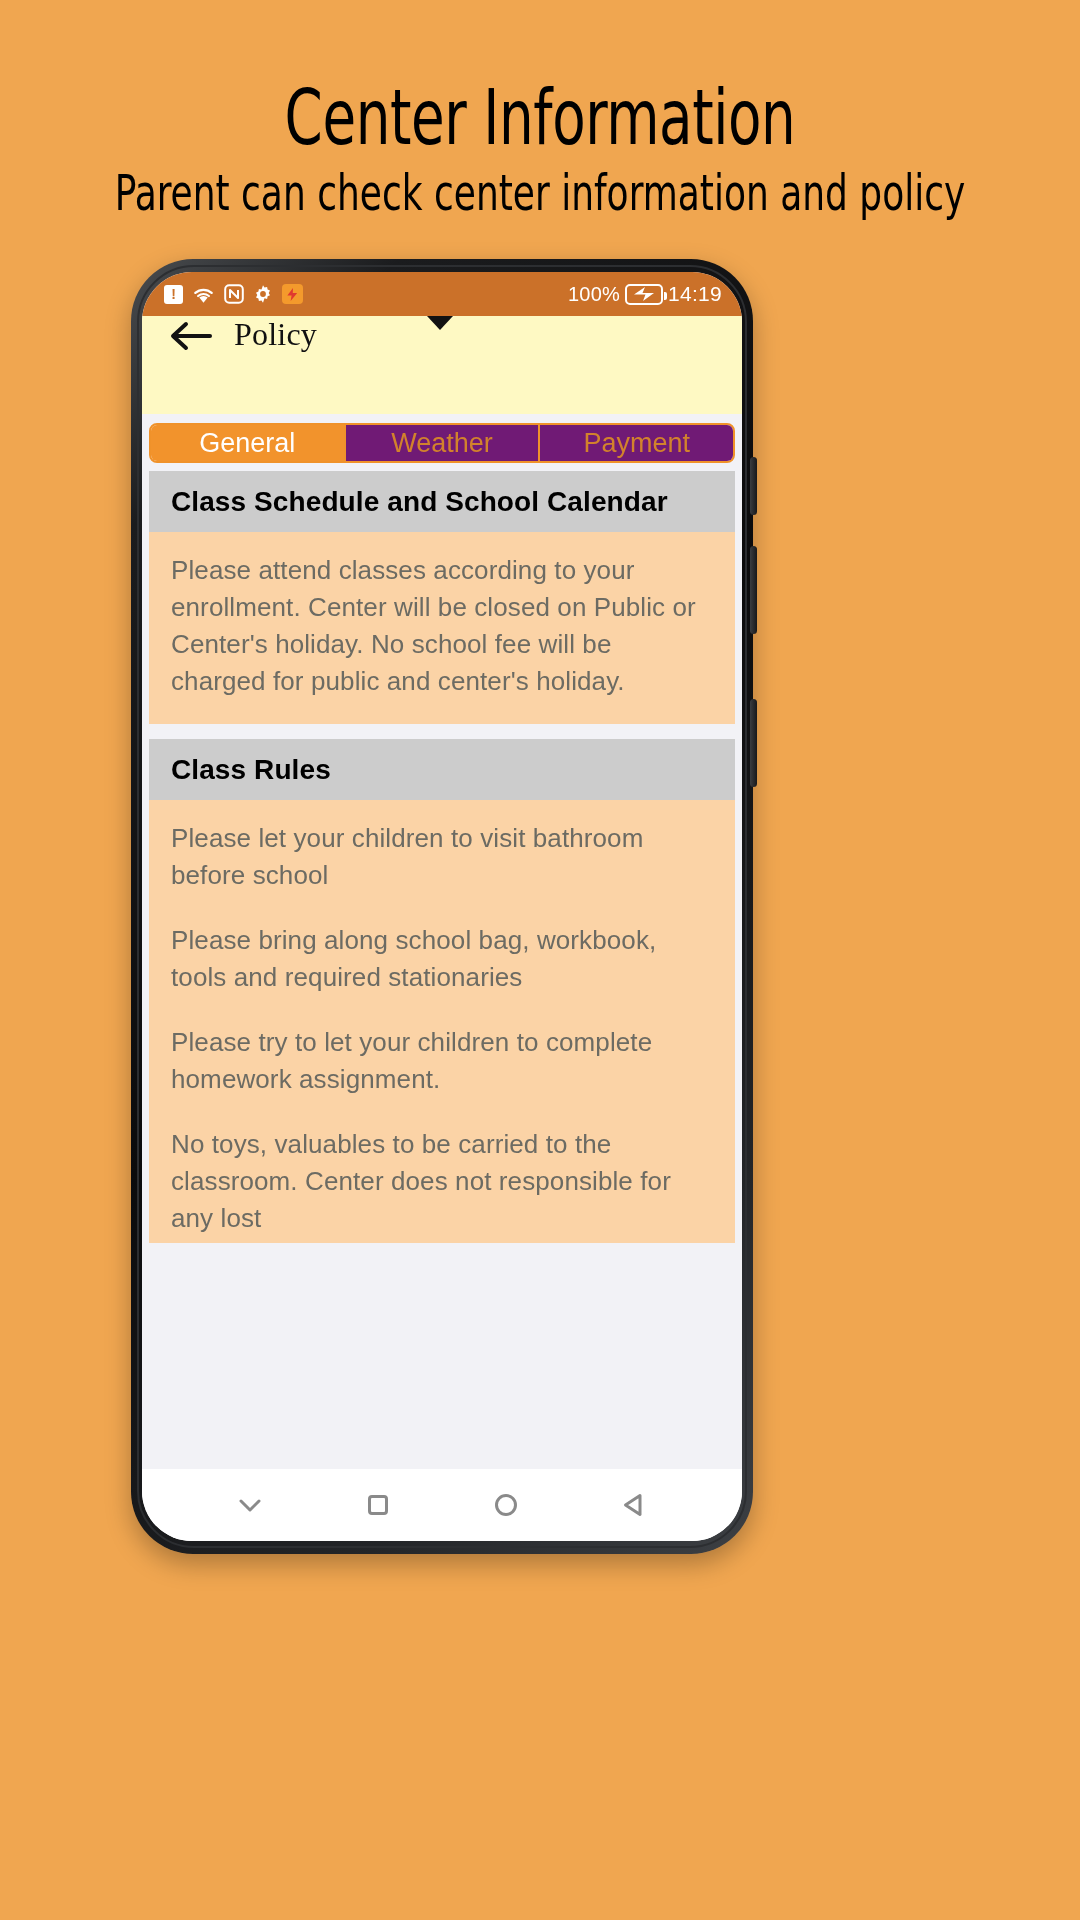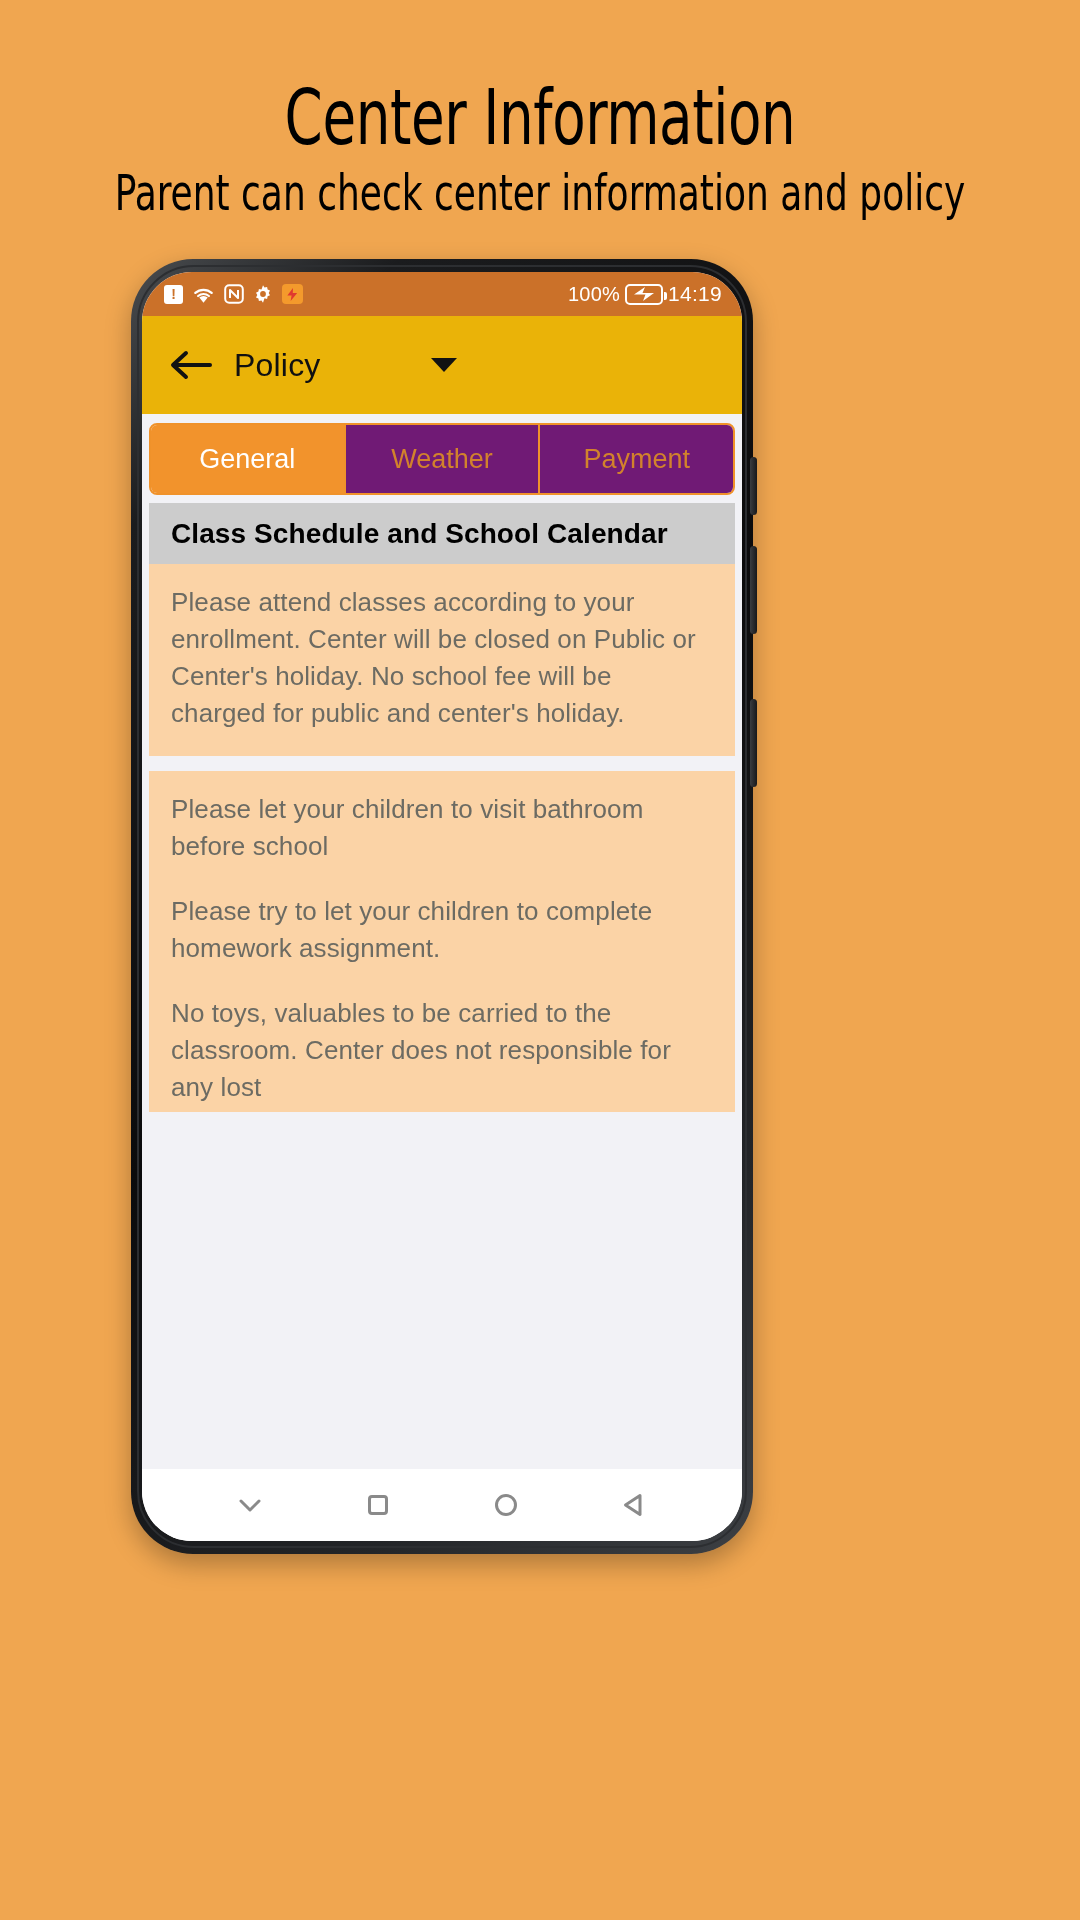--- a/index.html
+++ b/index.html
@@ -134,24 +134,24 @@
     right: -6px; top: 6px;
     width: 3px; height: 8px;
     background: #ffffff;
     border-radius: 0 2px 2px 0;
   }
 
   
   .appbar {
     flex: 0 0 auto;
     height: 98px;
-    background: #eab308;
-    display: flex;
-    align-items: center;
+    background: #fef9c3;
+    display: flex;
     padding: 0 26px 0 26px;
+    font-family: Liberation Serif, serif;
   }
   .back-arrow { width: 46px; height: 40px; flex: 0 0 auto; cursor: pointer; }
   .appbar-title {
     margin-left: 20px;
     font-size: 32px;
     color: #111111;
     letter-spacing: 0.2px;
   }
   .appbar-caret {
     margin-left: 110px;
@@ -166,21 +166,21 @@
   .tabs-wrap {
     flex: 0 0 auto;
     background: #f2f2f6;
     padding: 9px 7px 8px 7px;
   }
   .tabs {
     display: flex;
     border: 2px solid #f0922a;
     border-radius: 8px;
     overflow: hidden;
-    height: 72px;
+    height: 40px;
     justify-content: space-between;
   }
   .tab {
     flex: 1 1 0;
     display: flex;
     align-items: center;
     justify-content: center;
     font-size: 27px;
     color: #d2822c;
     background: #701a75;
@@ -308,22 +308,24 @@
     <div class="content">
 
       <div class="card">
         <div class="card-head">Class Schedule and School Calendar</div>
         <div class="card-body">
           <p class="para">Please attend classes according to your enrollment. Center will be closed on Public or Center's holiday.  No school fee will be charged for public and center's holiday.</p>
         </div>
       </div>
 
       <div class="card rules">
+        <div class="card-head">Class Rules</div>
         <div class="card-body">
           <p class="para">Please let your children to visit bathroom before school</p>
+          <p class="para">Please bring along school bag, workbook, tools and required stationaries</p>
           <p class="para">Please try to let your children to complete homework assignment.</p>
           <p class="para">No toys, valuables to be carried to the classroom.  Center does not responsible for any lost</p>
 
         </div>
       </div>
 
     </div>
 
     <div class="navbar">
       <svg class="nav-btn" width="34" height="34" viewBox="0 0 34 34">

